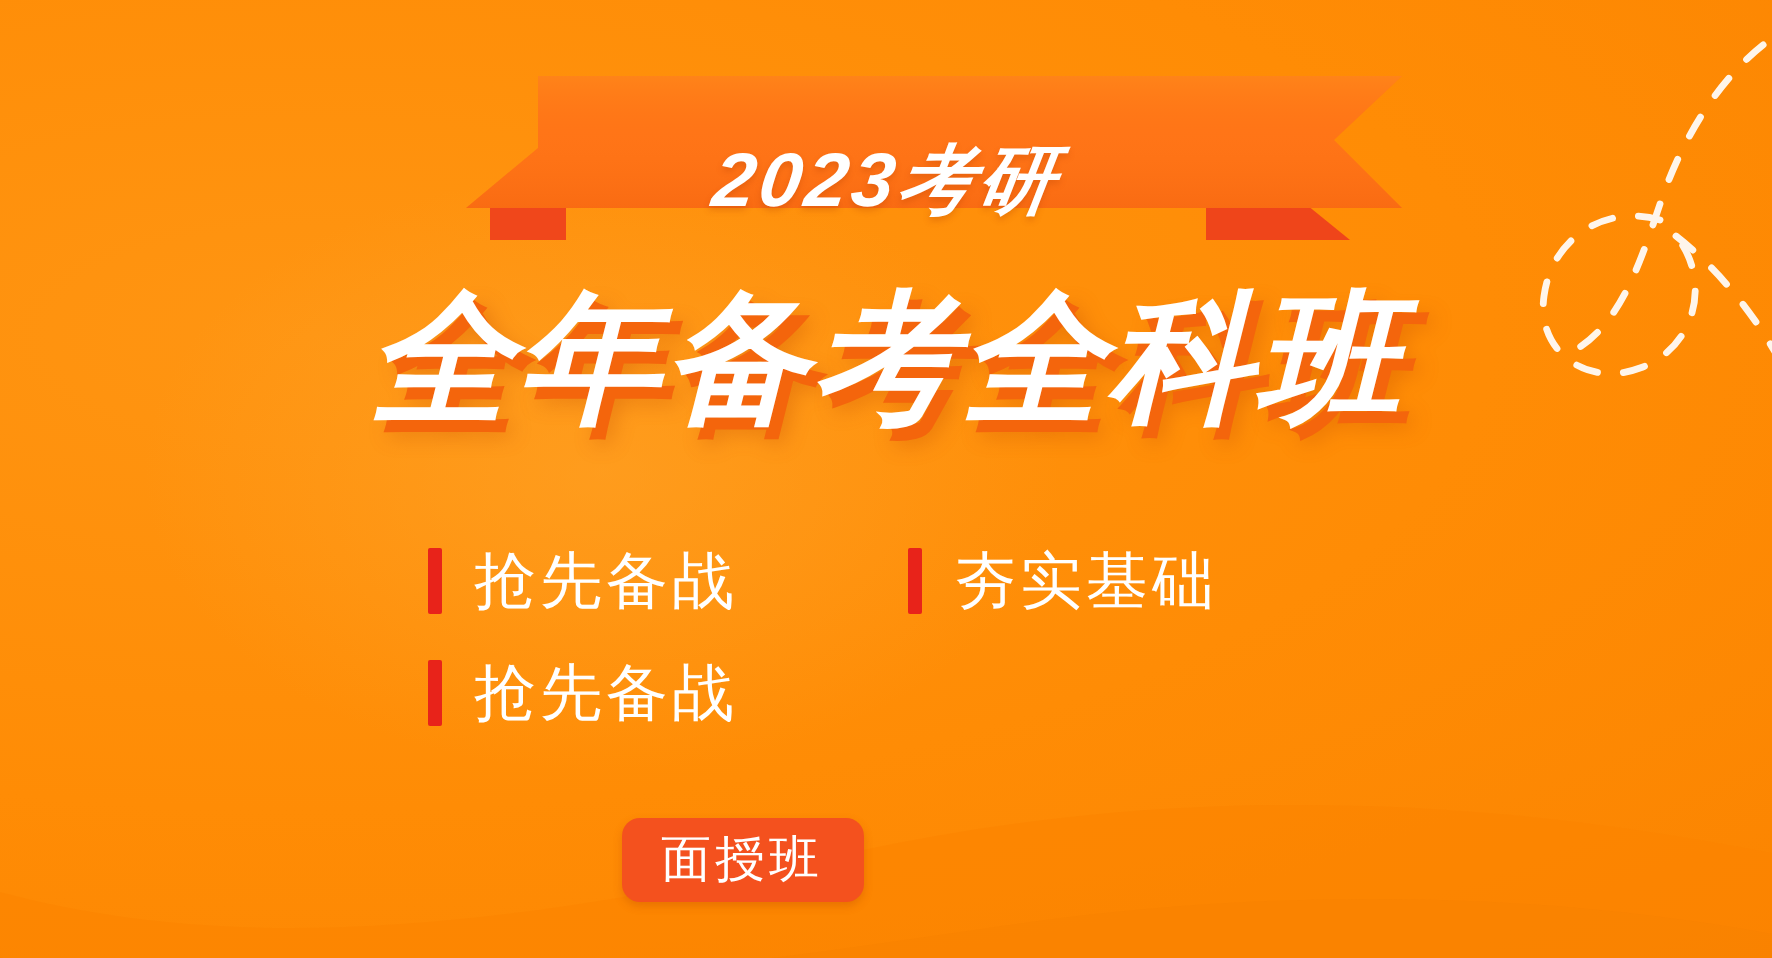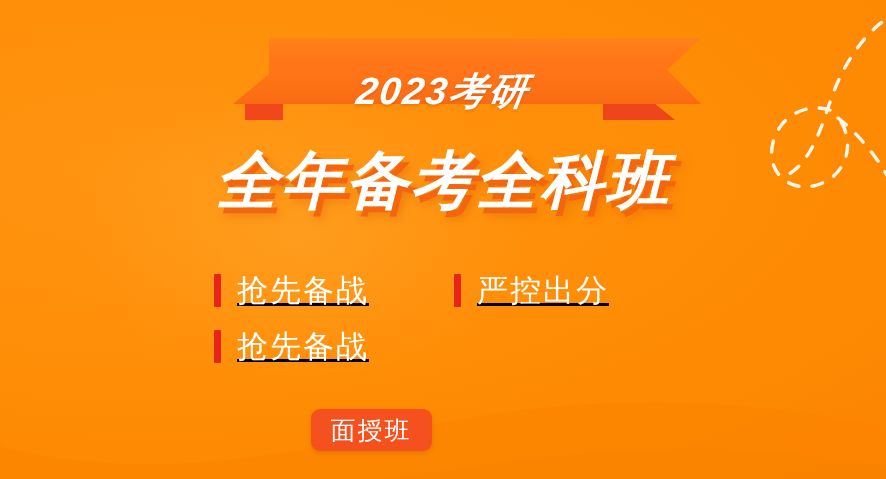--- a/index.html
+++ b/index.html
@@ -77,42 +77,41 @@
   }
 
   
   .headline {
     position: absolute;
     left: 0;
     top: 130px;
     width: 886px;
     text-align: center;
     white-space: nowrap;
-    font-size: 63px;
+    font-size: 72px;
     line-height: 100px;
     font-weight: bold;
     font-style: italic;
     color: #ffffff;
     letter-spacing: 2px;
     text-shadow:
       5px 6px 0 #f4650c,
       7px 8px 10px rgba(190,70,0,0.35);
   }
 
   
   .features {
     position: absolute;
     left: 214px;
     top: 262px;
     width: 470px;
     display: grid;
     grid-template-columns: 240px 230px;
     grid-template-rows: 56px 56px;
     align-items: center;
-    text-decoration: underline;
   }
   .feature {
     display: flex;
     align-items: center;
     gap: 16px;
   }
   .feature-bar {
     width: 7px;
     height: 33px;
     background: #e8231a;
@@ -198,21 +197,21 @@
 
   <div class="headline">全年备考全科班</div>
 
   <div class="features">
     <div class="feature">
       <span class="feature-bar"></span>
       <span class="feature-text">抢先备战</span>
     </div>
     <div class="feature">
       <span class="feature-bar"></span>
-      <span class="feature-text">严控出分</span>
+      <span class="feature-text">夯实基础</span>
     </div>
     <div class="feature">
       <span class="feature-bar"></span>
       <span class="feature-text">抢先备战</span>
     </div>
   </div>
 
   <div class="pills">
     <div class="pill">面授班</div>
   </div>

